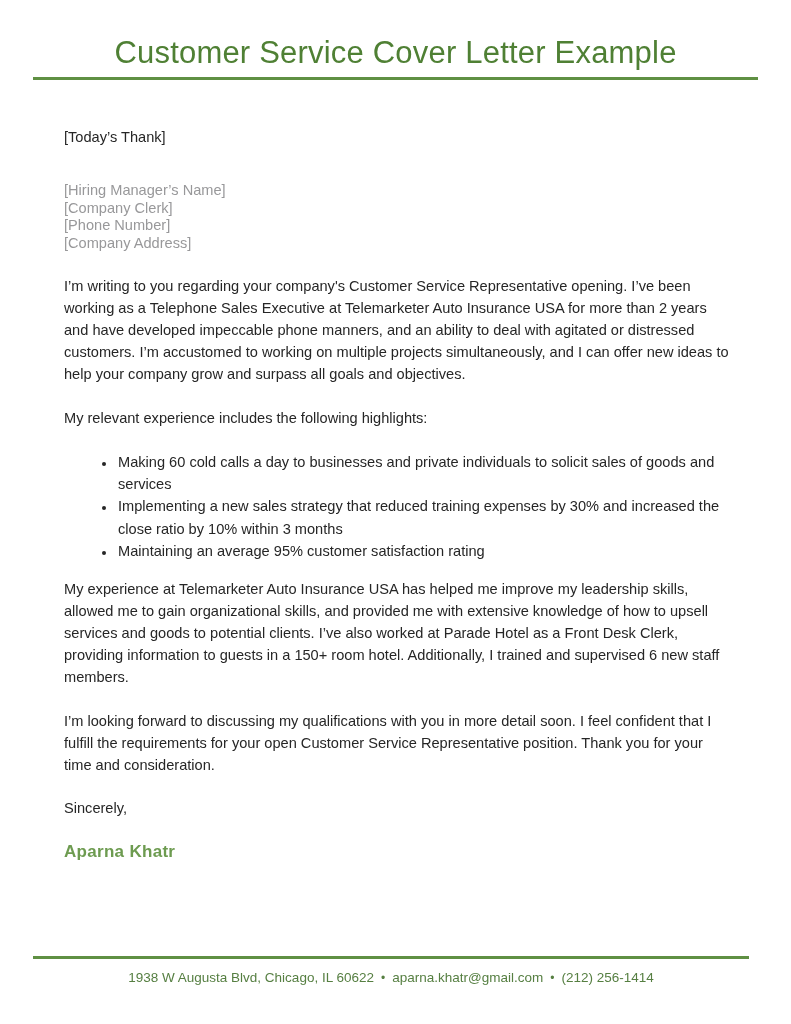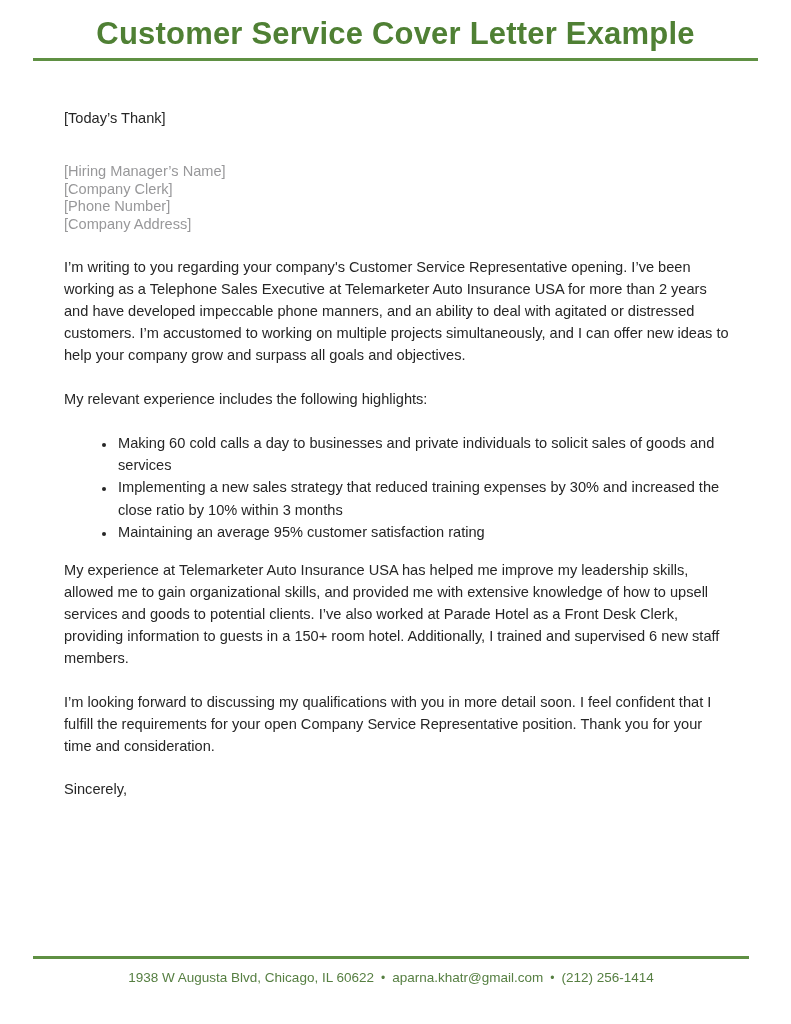--- a/index.html
+++ b/index.html
@@ -11,25 +11,25 @@
     position: relative;
     width: 791px;
     height: 1024px;
     background: #ffffff;
     overflow: hidden;
     font-family: "Liberation Sans", "DejaVu Sans", sans-serif;
     color: #262626;
   }
   
   .doc-title {
-    padding-top: 17px;
+    padding-top: 36px;
     text-align: center;
     font-size: 31px;
     line-height: 34px;
-    font-weight: 700;
+    font-weight: 400;
     color: #4f8034;
     letter-spacing: 0.2px;
   }
   .rule {
     height: 3px;
     background: #5f9043;
     margin: 7px 33px 0 33px;
   }
   
   .content {
@@ -124,24 +124,25 @@
     <p class="para">My relevant experience includes the following highlights:</p>
 
     <ul class="highlights">
       <li>Making 60 cold calls a day to businesses and private individuals to solicit sales of goods and services</li>
       <li>Implementing a new sales strategy that reduced training expenses by 30% and increased the close ratio by 10% within 3 months</li>
       <li>Maintaining an average 95% customer satisfaction rating</li>
     </ul>
 
     <p class="para para-after-list">My experience at Telemarketer Auto Insurance USA has helped me improve my leadership skills, allowed me to gain organizational skills, and provided me with extensive knowledge of how to upsell services and goods to potential clients. I’ve also worked at Parade Hotel as a Front Desk Clerk, providing information to guests in a 150+ room hotel. Additionally, I trained and supervised 6 new staff members.</p>
 
-    <p class="para">I’m looking forward to discussing my qualifications with you in more detail soon. I feel confident that I fulfill the requirements for your open Company Service Representative position. Thank you for your time and consideration.</p>
+    <p class="para">I’m looking forward to discussing my qualifications with you in more detail soon. I feel confident that I fulfill the requirements for your open Customer Service Representative position. Thank you for your time and consideration.</p>
 
     <div class="closing">Sincerely,</div>
 
+    <div class="signature">Aparna Khatr</div>
 
   </div>
 
   <div class="footer">
     <div class="rule"></div>
     <div class="footer-text">
       <span>1938 W Augusta Blvd, Chicago, IL 60622</span><span class="sep">•</span><span>aparna.khatr@gmail.com</span><span class="sep">•</span><span>(212) 256-1414</span>
     </div>
   </div>
 

